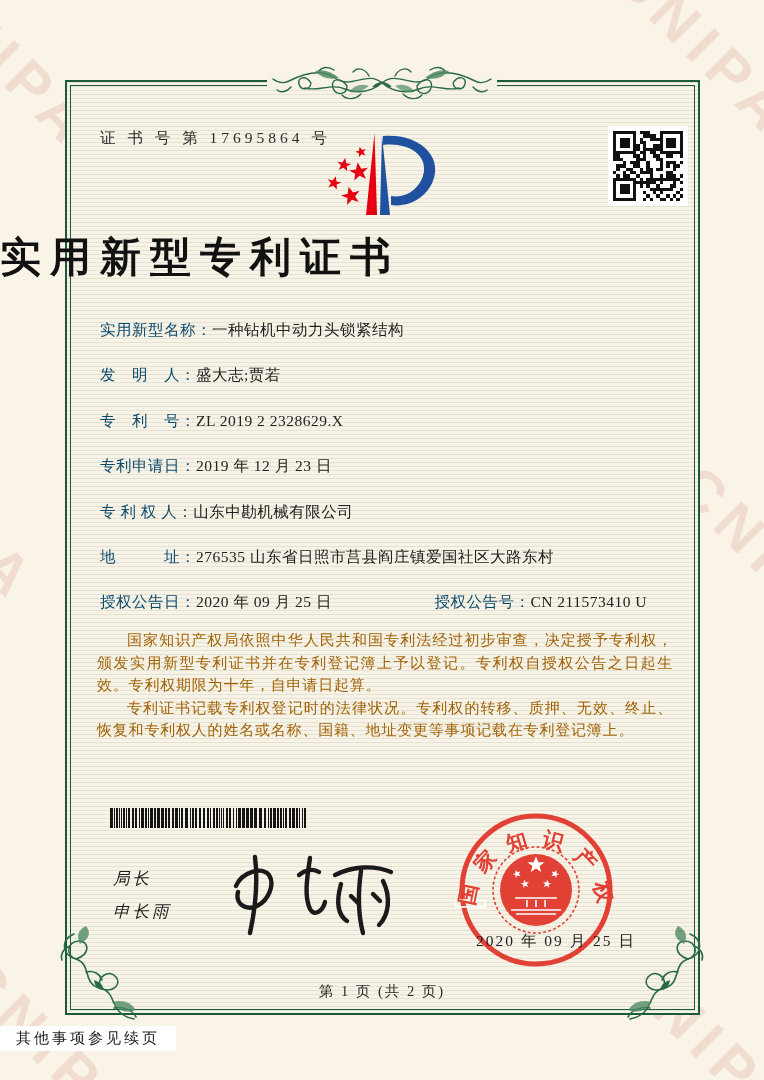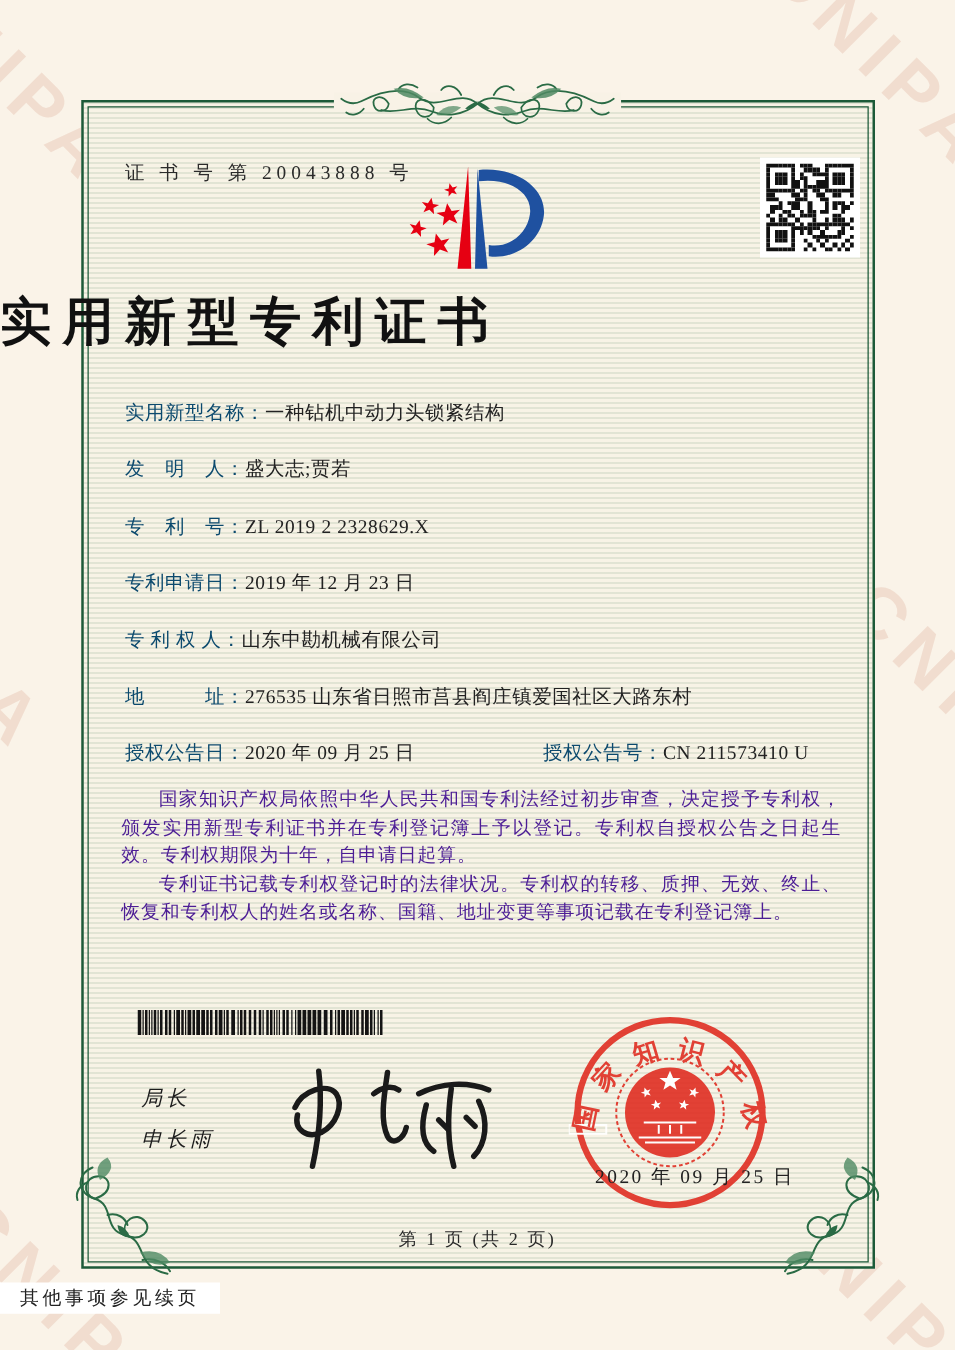--- a/index.html
+++ b/index.html
@@ -71,21 +71,21 @@
   }
 
   .fields{position:absolute;left:100px;top:320px;width:572px;}
   .field-row{height:45.4px;font-size:15.5px;letter-spacing:0.5px;color:#222;white-space:nowrap;}
   .field-row .lbl{color:#0c4a6e;text-align:right;}
   .field-row .first{display:inline-block;min-width:330px;}
 
   .paras{
     position:absolute;left:97px;top:629px;width:576px;
     font-size:15px;line-height:22.6px;text-align:justify;
-    letter-spacing:0.8px;color:#4c1d95;
+    letter-spacing:0.8px;color:#a16207;
   }
   .paras p{margin:0;text-indent:2em;}
 
   .barcode{
     position:absolute;left:110px;top:808px;width:198px;height:20px;
     font-size:0;white-space:nowrap;overflow:hidden;
   }
   .barcode i{display:inline-block;height:100%;background:#141414;}
 
   .officer{position:absolute;left:113px;top:868px;font-size:16.5px;letter-spacing:3px;color:#1c1c1c;font-style:italic;}
@@ -170,21 +170,21 @@
         <path d="M20,22 c-6,2 -10,8 -8,14"></path>
         <path fill="#4f8a63" stroke="none" opacity="0.8" d="M62,78 q16,-4 24,8 q-14,6 -24,-8 Z"></path>
         <path fill="#4f8a63" stroke="none" opacity="0.8" d="M30,20 q-6,-12 6,-18 q8,10 -6,18 Z"></path>
         <path fill="#2a6b45" stroke="none" d="M44,56 q8,2 10,10 q-9,0 -10,-10 Z"></path>
       </g>
     </g>
   </svg>
 
   <div class="content">
 
-    <div class="cert-no">证 书 号 第 20043888 号</div>
+    <div class="cert-no">证 书 号 第 17695864 号</div>
 
     <svg class="logo" width="132" height="112" viewBox="0 0 132 112">
       <defs>
         <path id="st" d="M0,-10 L2.9,-3.1 10,-3.1 4.2,1.2 6.2,8.1 0,4 -6.2,8.1 -4.2,1.2 -10,-3.1 -2.9,-3.1 Z"></path>
       </defs>
       <path fill="#e60012" d="M56.5,19 L48,101 L59,101 Z"></path>
       <path fill="#1f51a0" d="M64,21 L62,101 L72,101 Z"></path>
       <path fill="#1f51a0" d="M65,22 C97,19 120,38 117,59 C114,81 92,94 73,91 L73,82 C89,85 104,73 106,57 C108,40 89,28 65,31 Z"></path>
       <use href="#st" fill="#e60012" transform="translate(43,38) scale(0.55) rotate(-15)"></use>
       <use href="#st" fill="#e60012" transform="translate(26,51) scale(0.7) rotate(10)"></use>

